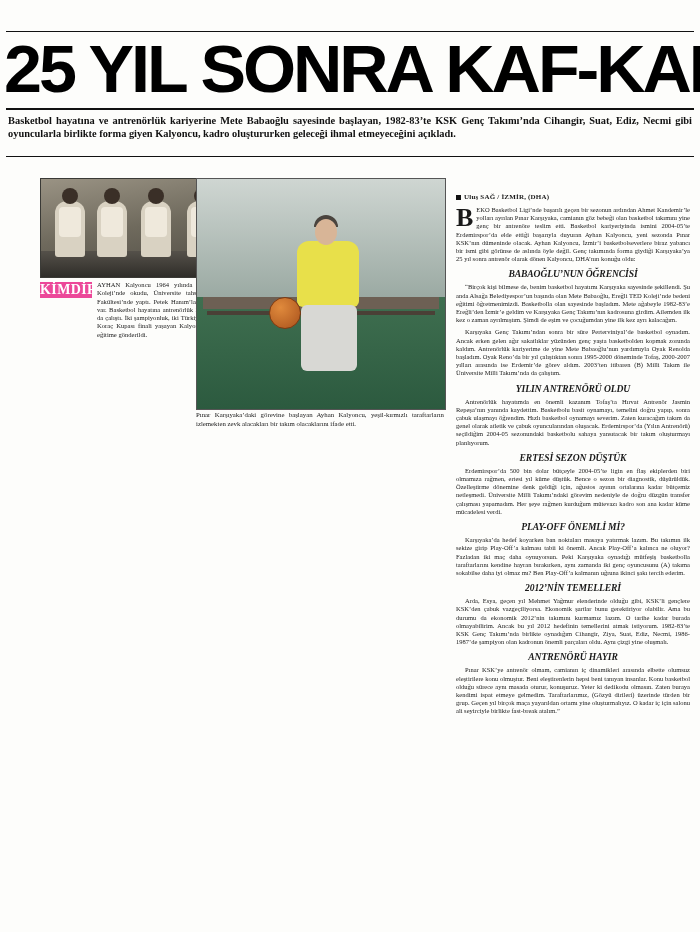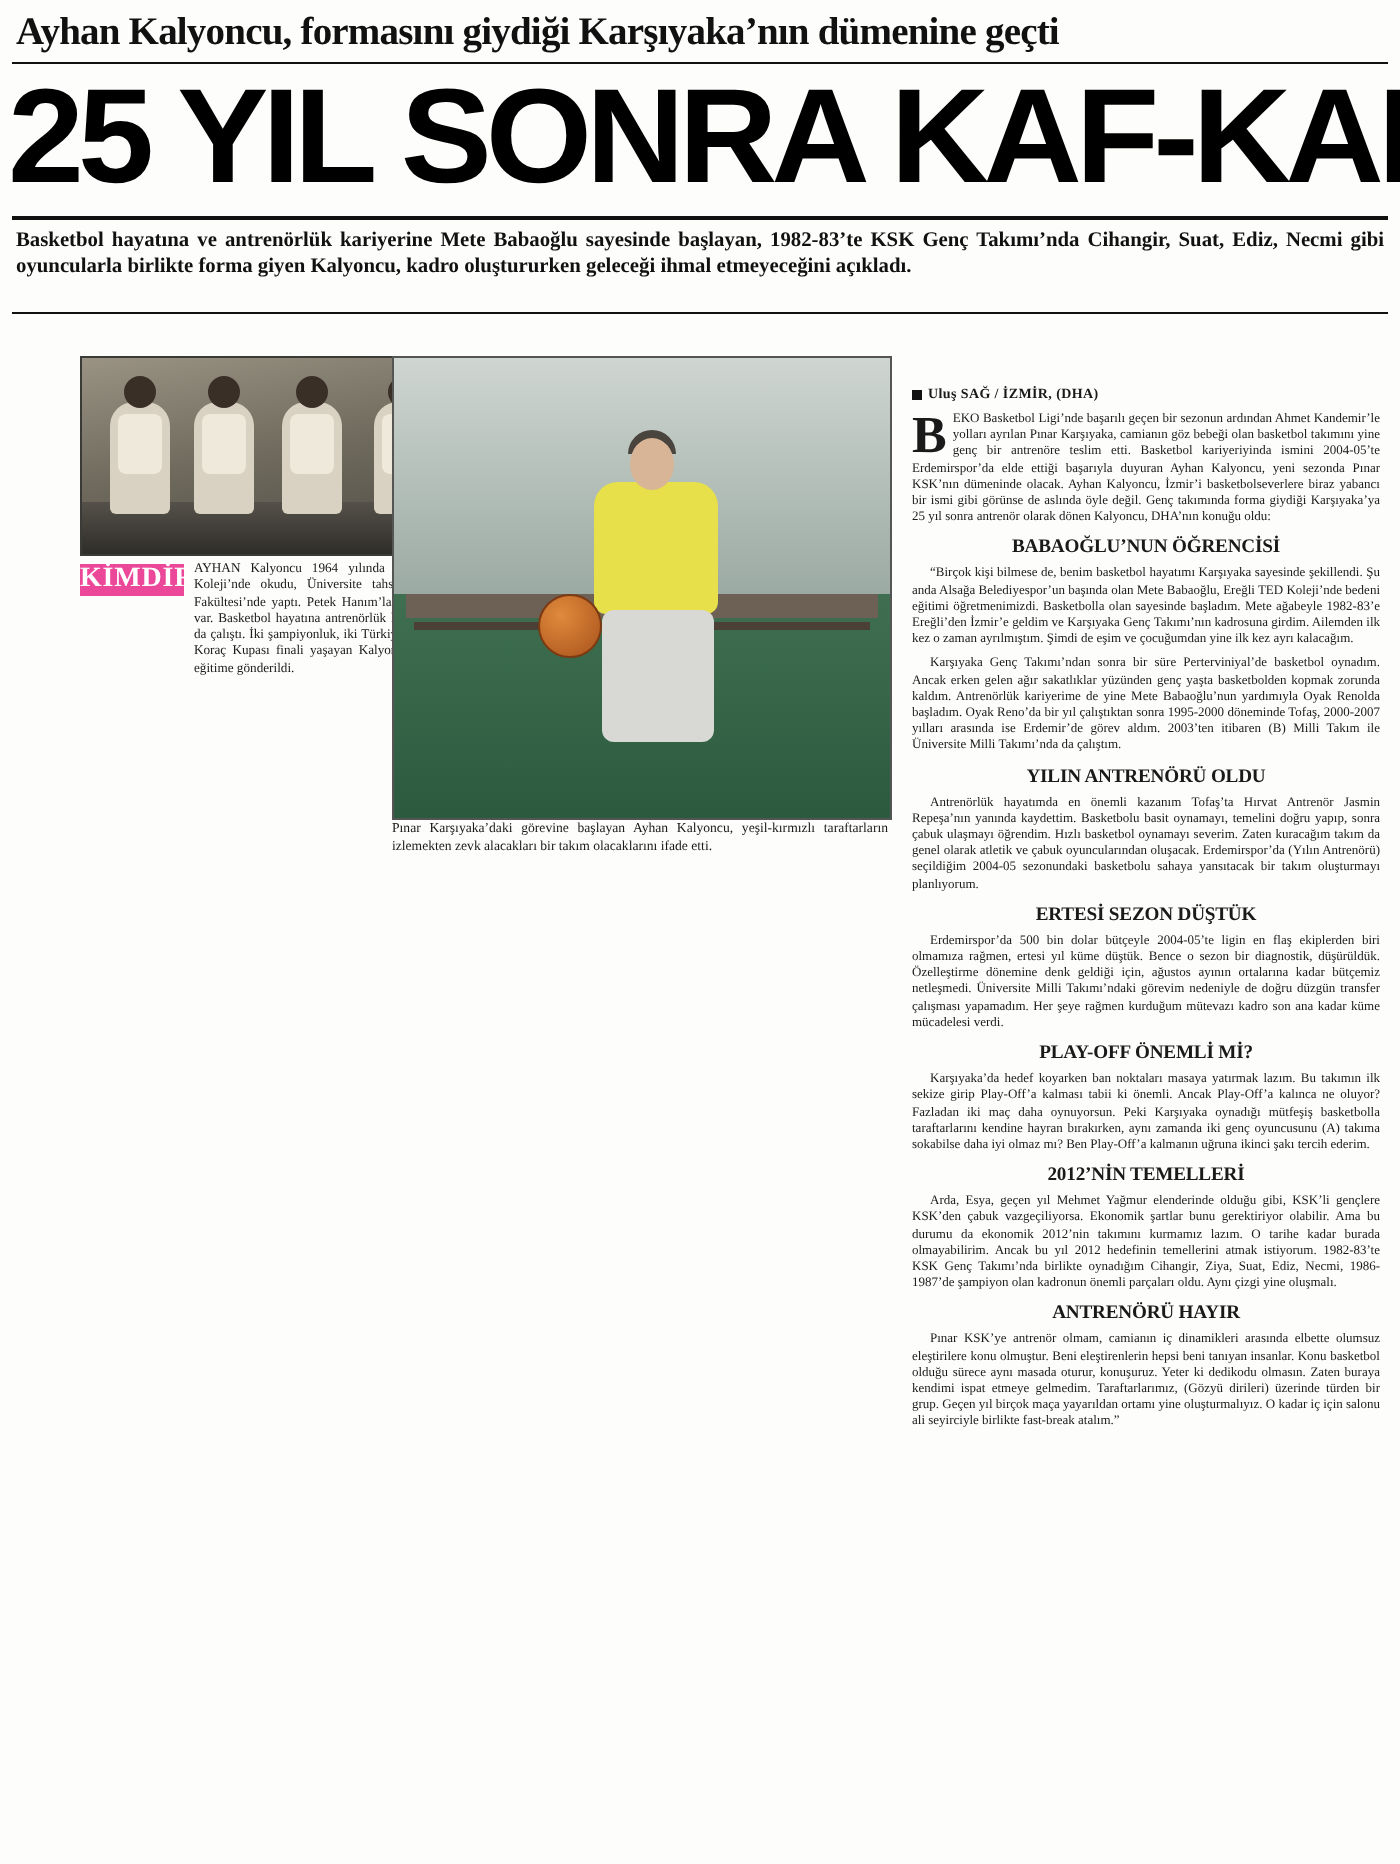--- a/index.html
+++ b/index.html
@@ -275,28 +275,28 @@
     padding: 1px 3px 0 0;
   }
   .subhead {
     font-family: "Liberation Serif", serif;
     font-weight: bold;
     font-size: 9.6px;
     line-height: 12px;
     text-align: center;
     margin: 5px 0 3px 0;
     letter-spacing: -0.1px;
+    font-style: italic;
   }
 </style>
 </head>
 <body>
 
 <div class="page">
 
-  <div class="kicker">Ayhan Kalyoncu, formasını giydiği Karşıyaka’nın dümenine geçti</div>
   <div class="kicker-rule"></div>
 
   <div class="headline">25 YIL SONRA KAF-KAF</div>
   <div class="headline-rule"></div>
 
   <div class="standfirst">Basketbol hayatına ve antrenörlük kariyerine Mete Babaoğlu sayesinde başlayan, 1982-83’te KSK Genç Takımı’nda Cihangir, Suat, Ediz, Necmi gibi oyuncularla birlikte forma giyen Kalyoncu, kadro oluştururken geleceği ihmal etmeyeceğini açıkladı.</div>
   <div class="standfirst-rule"></div>
 
   <div class="photo-team">
     <div class="bench"></div>

